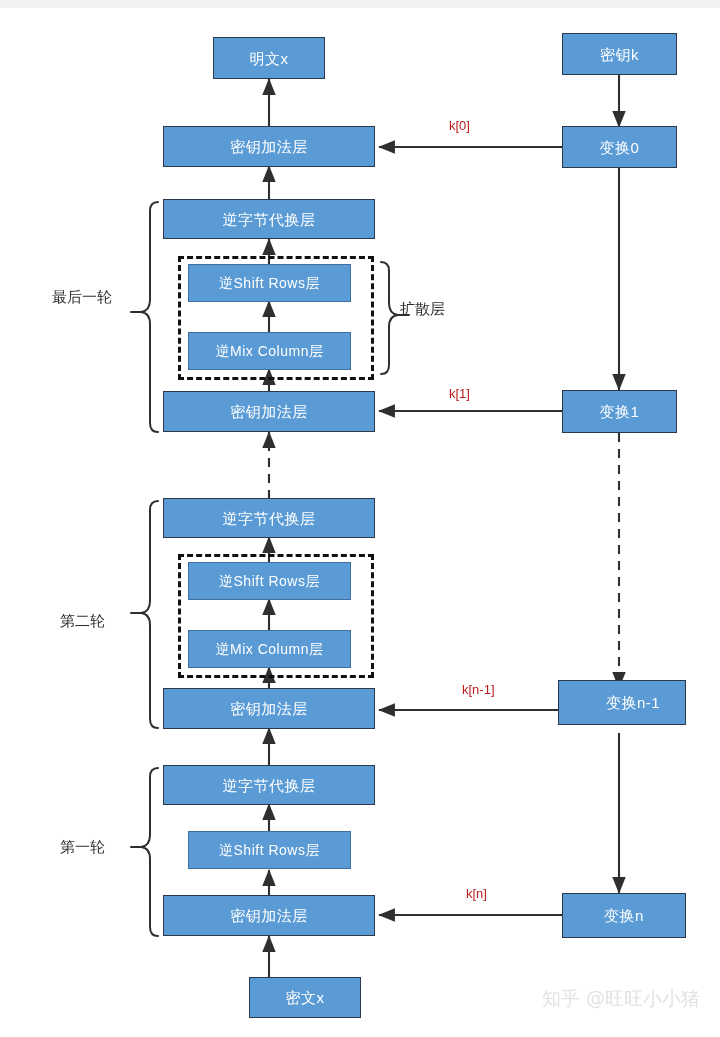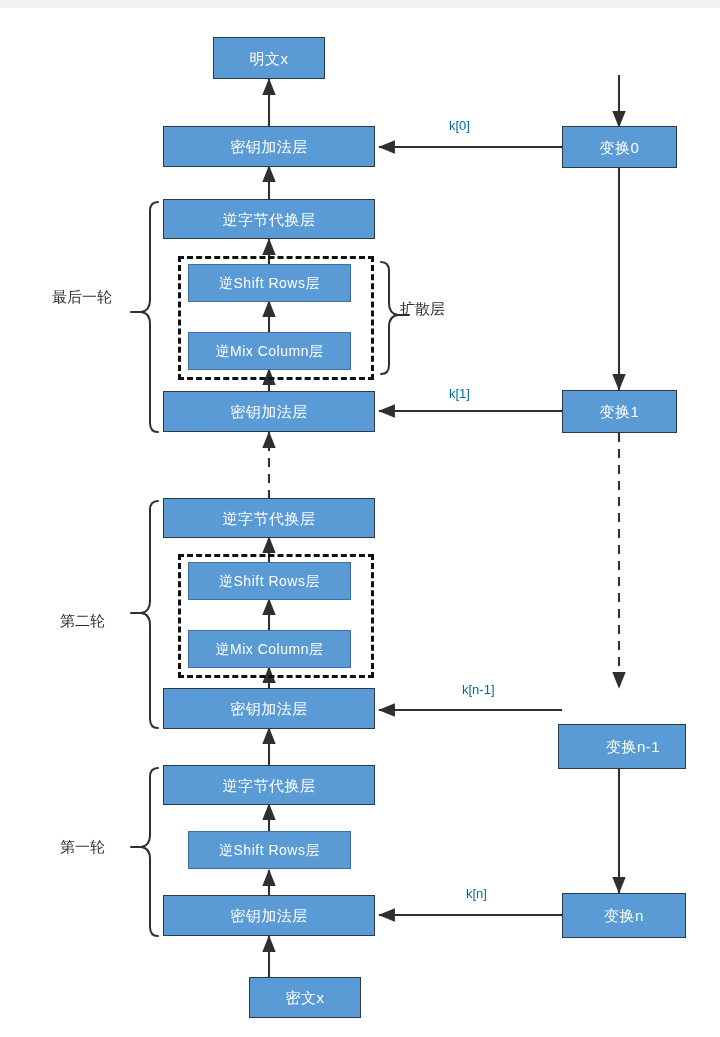--- a/index.html
+++ b/index.html
@@ -38,21 +38,21 @@
     line-height: 1;
     white-space: nowrap;
   }
   .box.small { font-size: 14px; }
   .box.inner {
     border: 1.5px solid #3f6f9f;
   }
   
   .label {
     position: absolute;
-    color: #0369a1;
+    color: #b91c1c;
     font-size: 13px;
     white-space: nowrap;
     line-height: 1;
   }
   .label.cjk {
     font-size: 15px;
     color: #2e2e2e;
     font-family: "DejaVu Sans", "Liberation Sans", sans-serif;
   }
   .watermark {
@@ -168,25 +168,27 @@
 
   <div class="box" style="left:163px; top:765px; width:212px; height:40px;">逆字节代换层</div>
   <div class="box inner small" style="left:188px; top:831px; width:163px; height:38px;">逆Shift Rows层</div>
   <div class="box" style="left:163px; top:895px; width:212px; height:41px;">密钥加法层</div>
   <div class="label cjk" style="left:60px; top:840px;">第一轮</div>
 
   <div class="box" style="left:213px; top:977px; width:112px; height:41px;margin-left:36px;">密文x</div>
 
   <div class="label cjk" style="left:400px; top:302px;">扩散层</div>
 
+  <div class="box" style="left:562px; top:33px; width:115px; height:42px;">密钥k</div>
 
   <div class="box" style="left:562px; top:126px; width:115px; height:42px;">变换0</div>
   <div class="box" style="left:562px; top:390px; width:115px; height:43px;">变换1</div>
-  <div class="box" style="left:558px; top:724px; width:128px; height:45px;padding-left:22px;">变换n-1</div>
+  <div class="box" style="left:558px; top:680px; width:128px; height:45px;padding-left:22px;">变换n-1</div>
   <div class="box" style="left:562px; top:893px; width:124px; height:45px;">变换n</div>
 
   <div class="label" style="left:449px; top:119px;">k[0]</div>
   <div class="label" style="left:449px; top:387px;">k[1]</div>
   <div class="label" style="left:462px; top:683px;">k[n-1]</div>
   <div class="label" style="left:466px; top:887px;">k[n]</div>
 
+  <div class="watermark" style="left:542px; top:986px;">知乎 @旺旺小小猪</div>
 
 </div>
 
 </body></html>

